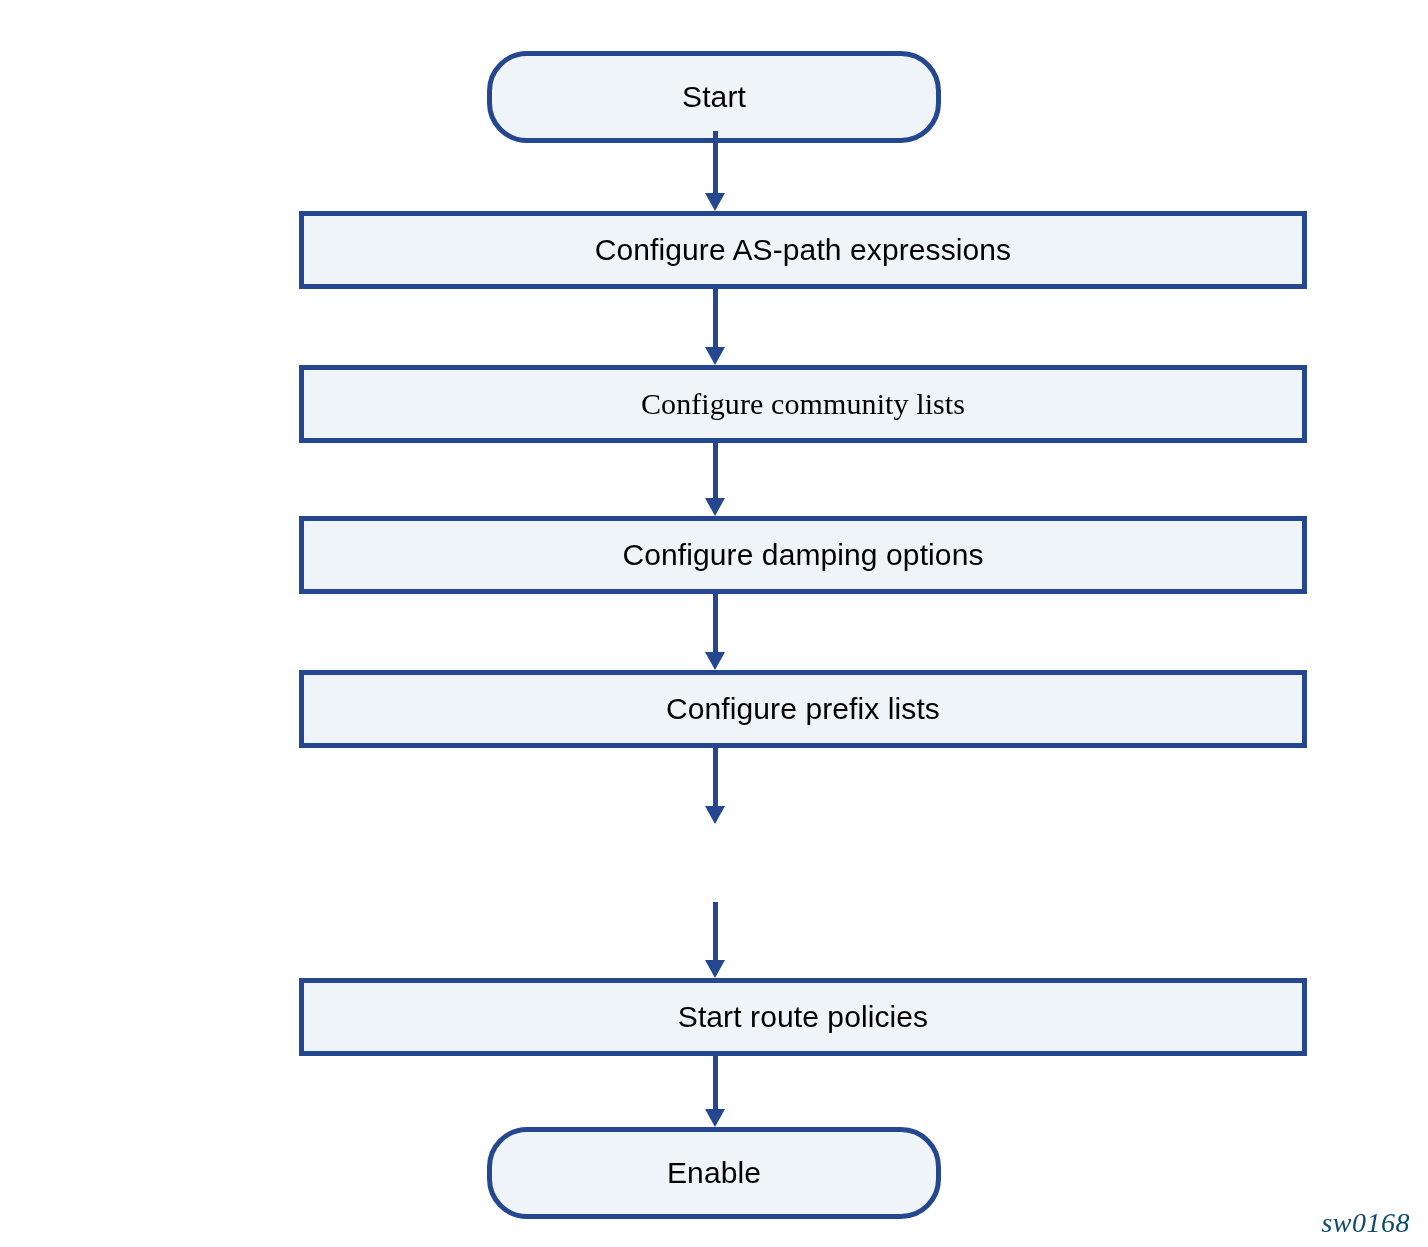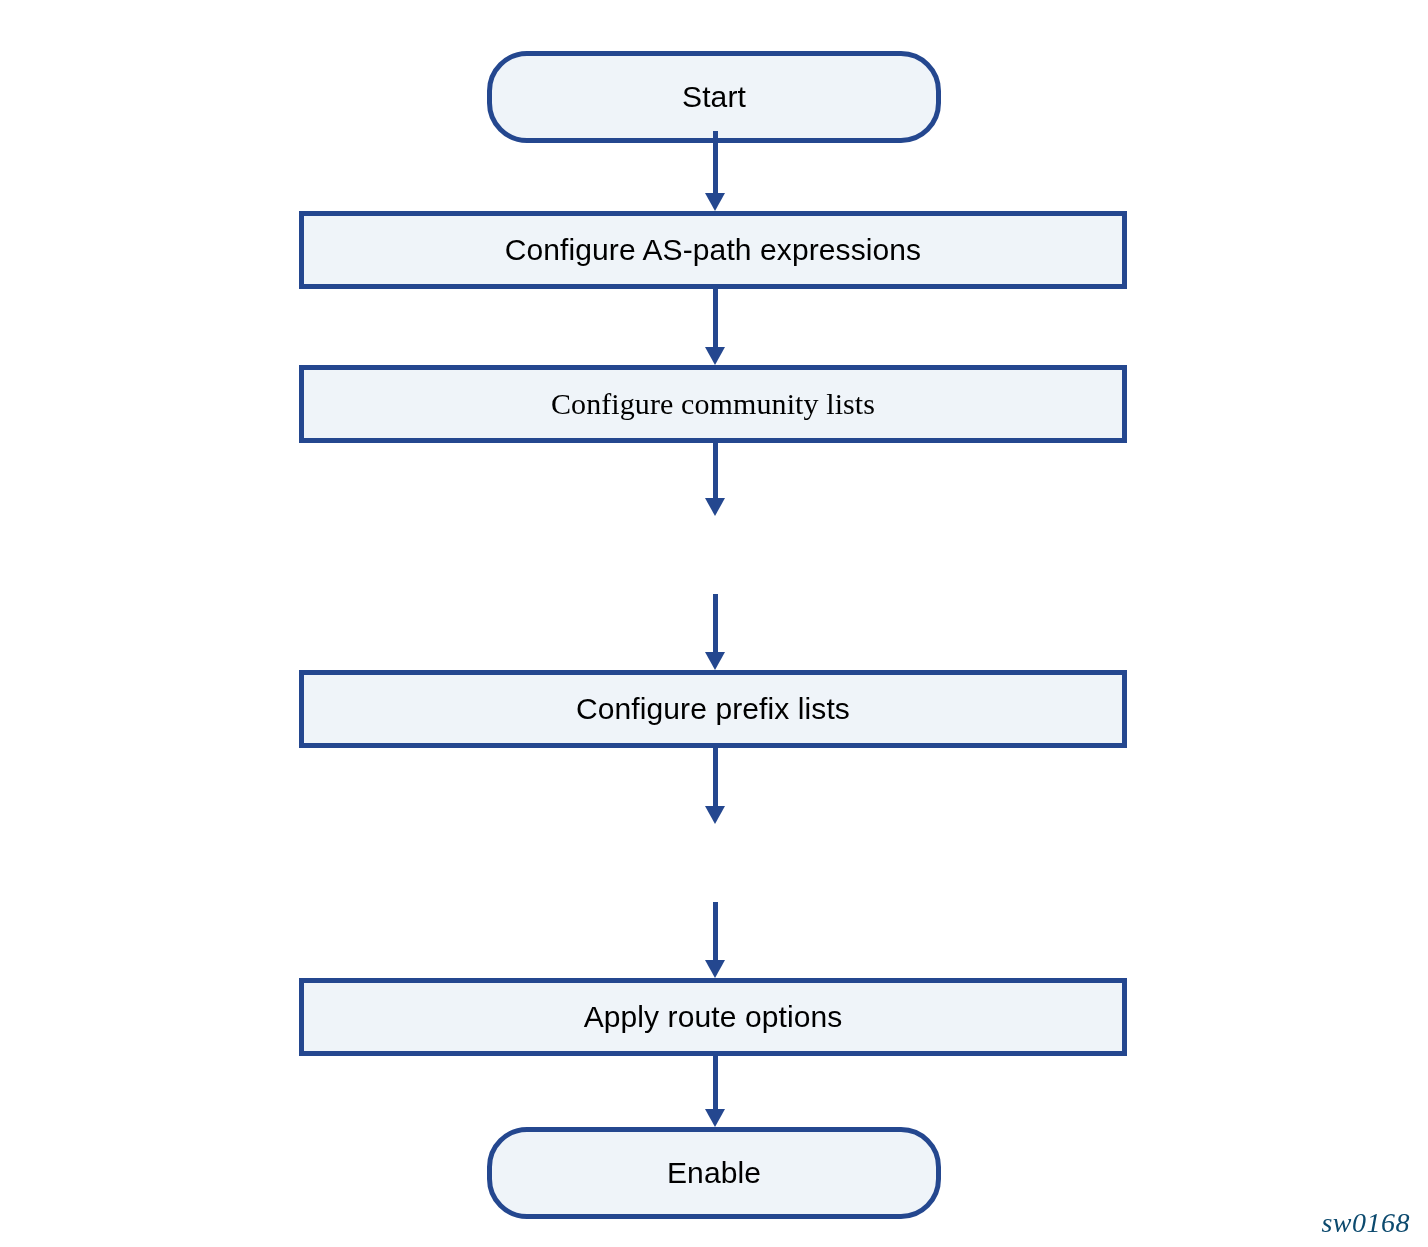--- a/index.html
+++ b/index.html
@@ -30,21 +30,21 @@
     color: #000000;
     font-size: 30px;
     line-height: 1;
     letter-spacing: 0.1px;
     white-space: nowrap;
   }
 
   
   .node.process {
     left: 299px;
-    width: 828px;
+    width: 1008px;
     height: 78px;
     border-radius: 0;
   }
 
   
   .node.terminator {
     left: 487px;
     width: 454px;
     height: 92px;
     border-radius: 40px;
@@ -117,34 +117,35 @@
   <div class="node process row-aspath">Configure AS-path expressions</div>
 
   <div class="connector c2"></div>
   <div class="arrowhead a2"></div>
 
   <div class="node process row-community">Configure community lists</div>
 
   <div class="connector c3"></div>
   <div class="arrowhead a3"></div>
 
+  <div class="node process row-damping">Configure damping options</div>
 
   <div class="connector c4"></div>
   <div class="arrowhead a4"></div>
 
   <div class="node process row-prefix">Configure prefix lists</div>
 
   <div class="connector c5"></div>
   <div class="arrowhead a5"></div>
 
 
   <div class="connector c6"></div>
   <div class="arrowhead a6"></div>
 
-  <div class="node process row-apply">Apply route options</div>
+  <div class="node process row-apply">Start route policies</div>
 
   <div class="connector c7"></div>
   <div class="arrowhead a7"></div>
 
   <div class="node terminator row-enable">Enable</div>
 
   <div id="figure-label">sw0168</div>
 
 </div>
 

